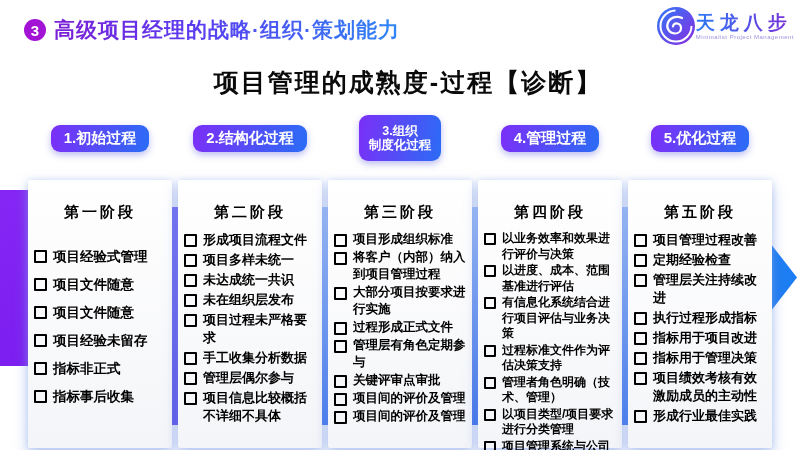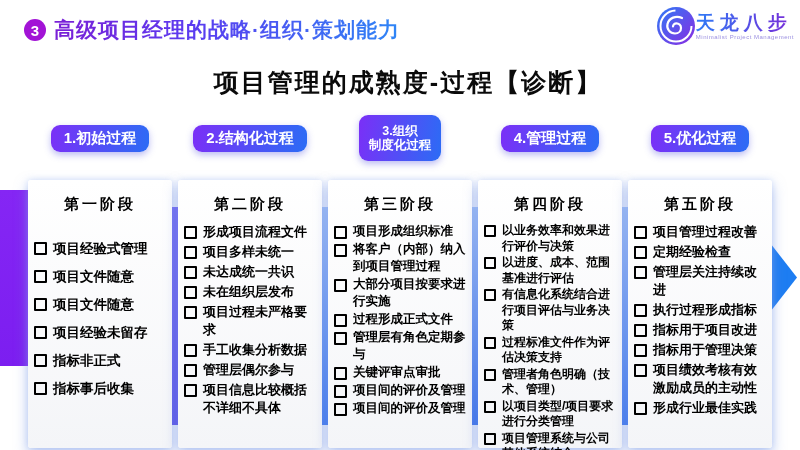--- a/index.html
+++ b/index.html
@@ -51,21 +51,21 @@
   .btn-wrap{height:44px;display:flex;align-items:center;justify-content:center;z-index:4;}
   .stage-btn{
     display:flex;align-items:center;justify-content:center;text-align:center;
     min-height:21px;padding:3px 13px;border-radius:9px;
     background:linear-gradient(100deg,#7B2FF7 0%,#2B6CF5 100%);
     color:#fff;font-weight:bold;font-size:15px;line-height:1.15;
     white-space:pre-line;box-shadow:0 3px 7px rgba(60,60,220,.35);
   }
   .c3 .stage-btn{font-size:12.5px;padding:9px 10px;}
   .card{
-    width:144px;height:268px;box-sizing:border-box;padding:0 6px;
+    width:144px;height:268px;box-sizing:border-box;padding:8px 6px;
     background:linear-gradient(180deg,#ffffff 0%,#f4f5f8 100%);
     border-radius:3px;
     box-shadow:0 6px 14px rgba(120,150,230,.50),0 0 6px rgba(150,180,240,.35);
   }
   .stage-label{text-align:center;font-weight:bold;font-size:15px;color:#000;
     margin-top:15px;letter-spacing:3px;}
   ul.list{list-style:none;margin:9px 0 0;padding:0;}
   ul.list li{display:flex;gap:6px;font-weight:bold;color:#000;}
   .cb{flex:0 0 auto;width:9px;height:9px;border:2px solid #000;margin-top:3px;border-radius:1px;}
   .c1 ul.list{margin-top:25px;}

